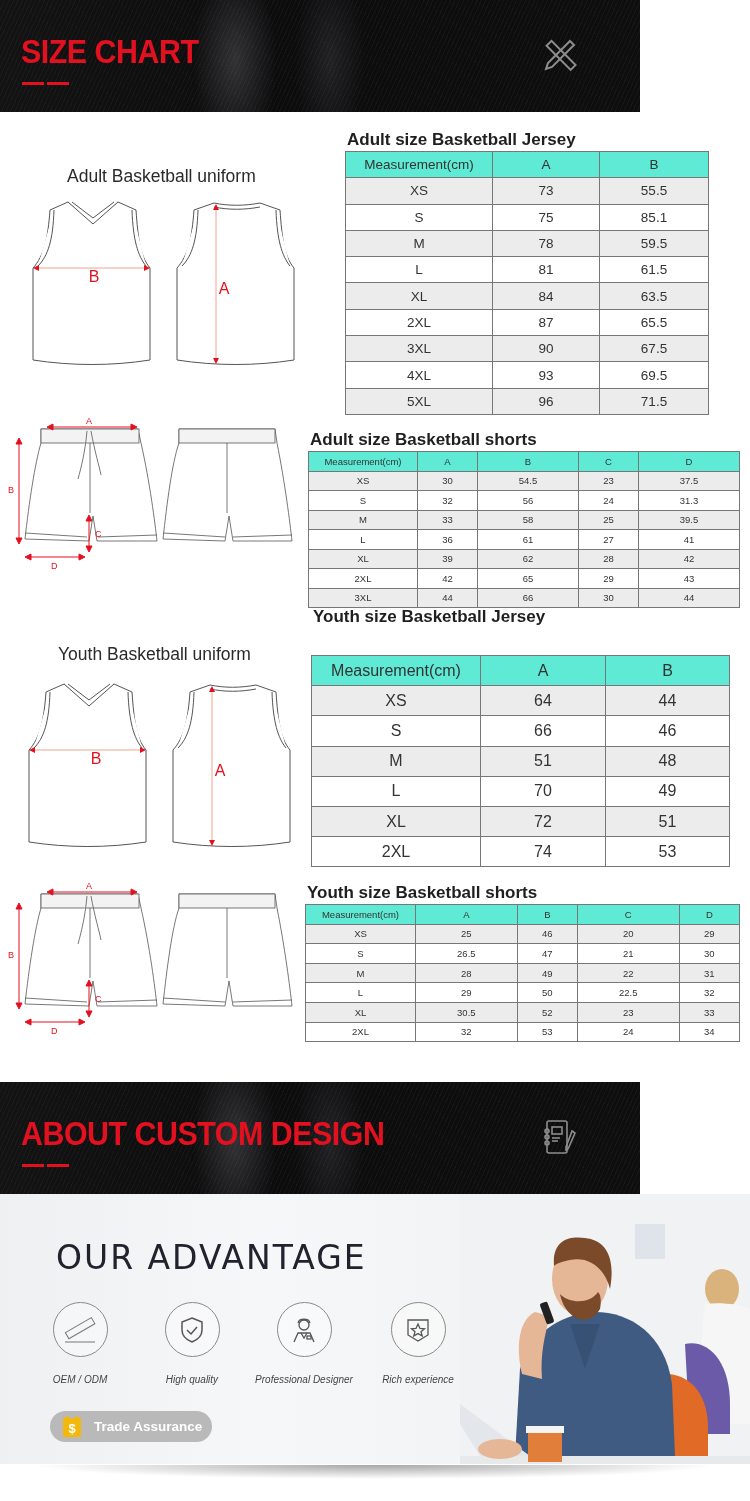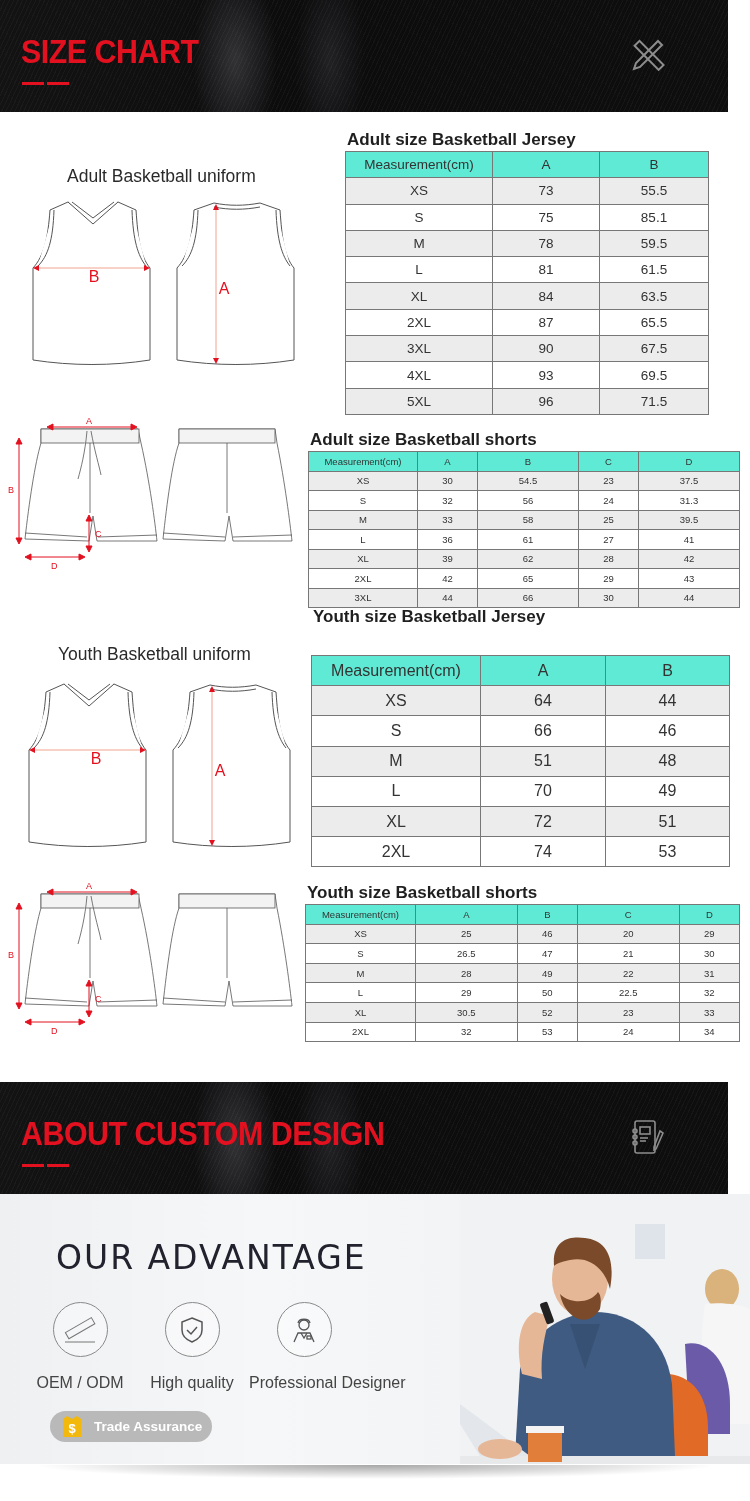--- a/index.html
+++ b/index.html
@@ -1,21 +1,21 @@
 <!DOCTYPE html>
 <html><head>
 <meta charset="utf-8">
 <style>
   * { box-sizing: border-box; margin: 0; padding: 0; }
   html, body { width: 750px; background: #ffffff; }
   body { font-family: "Liberation Sans", sans-serif; color: #222; position: relative; width: 750px; height: 1501px; overflow: hidden; }
 
   
   .banner {
-    position: absolute; left: 0; width: 728px; height: 112px;
+    position: absolute; left: 0; width: 640px; height: 112px;
     background:
       repeating-linear-gradient(115deg, rgba(255,255,255,0.035) 0 1px, rgba(0,0,0,0) 1px 4px),
       radial-gradient(ellipse 60px 140px at 235px 60px, rgba(80,80,85,0.55), rgba(0,0,0,0) 70%),
       radial-gradient(ellipse 50px 140px at 330px 60px, rgba(60,60,65,0.45), rgba(0,0,0,0) 70%),
       linear-gradient(90deg, #131314 0%, #0c0c0d 40%, #0e0e0f 100%);
     overflow: hidden;
   }
   .banner-title {
     position: absolute; left: 21px; top: 33px;
     font-family: "Liberation Sans", sans-serif; font-weight: bold;
@@ -65,21 +65,21 @@
   }
   .adv-shadow { position: absolute; left: 40px; top: 1465px; width: 670px; height: 22px;
     background: radial-gradient(ellipse 340px 14px at 50% 0%, rgba(0,0,0,0.35), rgba(0,0,0,0) 100%); }
   .adv-title {
     position: absolute; left: 56px; top: 44px;
     font-family: "DejaVu Sans", sans-serif; font-size: 33px; letter-spacing: 2px;
     color: #22222e; font-weight: normal;
   }
   .adv-item { position: absolute; top: 108px; width: 110px; text-align: center; }
   .adv-circle { width: 55px; height: 55px; border: 1px solid #8a8a8a; border-radius: 50%; margin: 0 auto; display: flex; align-items: center; justify-content: center; background: rgba(255,255,255,0.35); }
-  .adv-label { margin-top: 17px; font-size: 16px; color: #444; white-space: nowrap; }
+  .adv-label { margin-top: 17px; font-size: 10px; color: #444; white-space: nowrap; font-style: italic; }
   .trade-badge {
     position: absolute; left: 50px; top: 217px; width: 162px; height: 31px;
     border-radius: 16px; background: #b9b9b9; display: flex; align-items: center; padding-left: 12px;
   }
   .trade-label { color: #fff; font-weight: bold; font-size: 13.5px; margin-left: 12px; }
   .photo { position: absolute; left: 460px; top: 0; width: 290px; height: 270px; }
 </style>
 </head>
 <body>
 
@@ -487,20 +487,31 @@
           <path d="M9 8 C10 3 20 3 21 8"></path>
           <path d="M5 27 L9 18 L21 18 L25 27"></path>
           <path d="M12 18 L15 23 L18 18"></path>
           <rect x="18" y="21" width="4" height="3"></rect>
         </g>
       </svg>
     </div>
     <div class="adv-label">Professional Designer</div>
   </div>
 
+  <div class="adv-item" style="left:363px;">
+    <div class="adv-circle">
+      <svg width="30" height="30" viewBox="0 0 30 30">
+        <g fill="none" stroke="#555" stroke-width="1.3">
+          <path d="M5 5 L25 5 L25 20 L15 26 L5 20 Z"></path>
+          <path d="M15 9 L17 13.5 L21.5 13.8 L18 16.8 L19.2 21 L15 18.6 L10.8 21 L12 16.8 L8.5 13.8 L13 13.5 Z"></path>
+        </g>
+      </svg>
+    </div>
+    <div class="adv-label">Rich experience</div>
+  </div>
 
   <div class="trade-badge">
     <svg width="20" height="24" viewBox="0 0 20 24">
       <path d="M1 4 L5 1 L10 4 L15 1 L19 4 L19 22 L1 22 Z" fill="#f2b90c"></path>
       <text x="10" y="18" font-size="13" fill="#fff" text-anchor="middle" font-weight="bold" font-family="Liberation Sans, sans-serif">$</text>
     </svg>
     <span class="trade-label">Trade Assurance</span>
   </div>
 
   <svg class="photo" viewBox="0 0 290 270">

